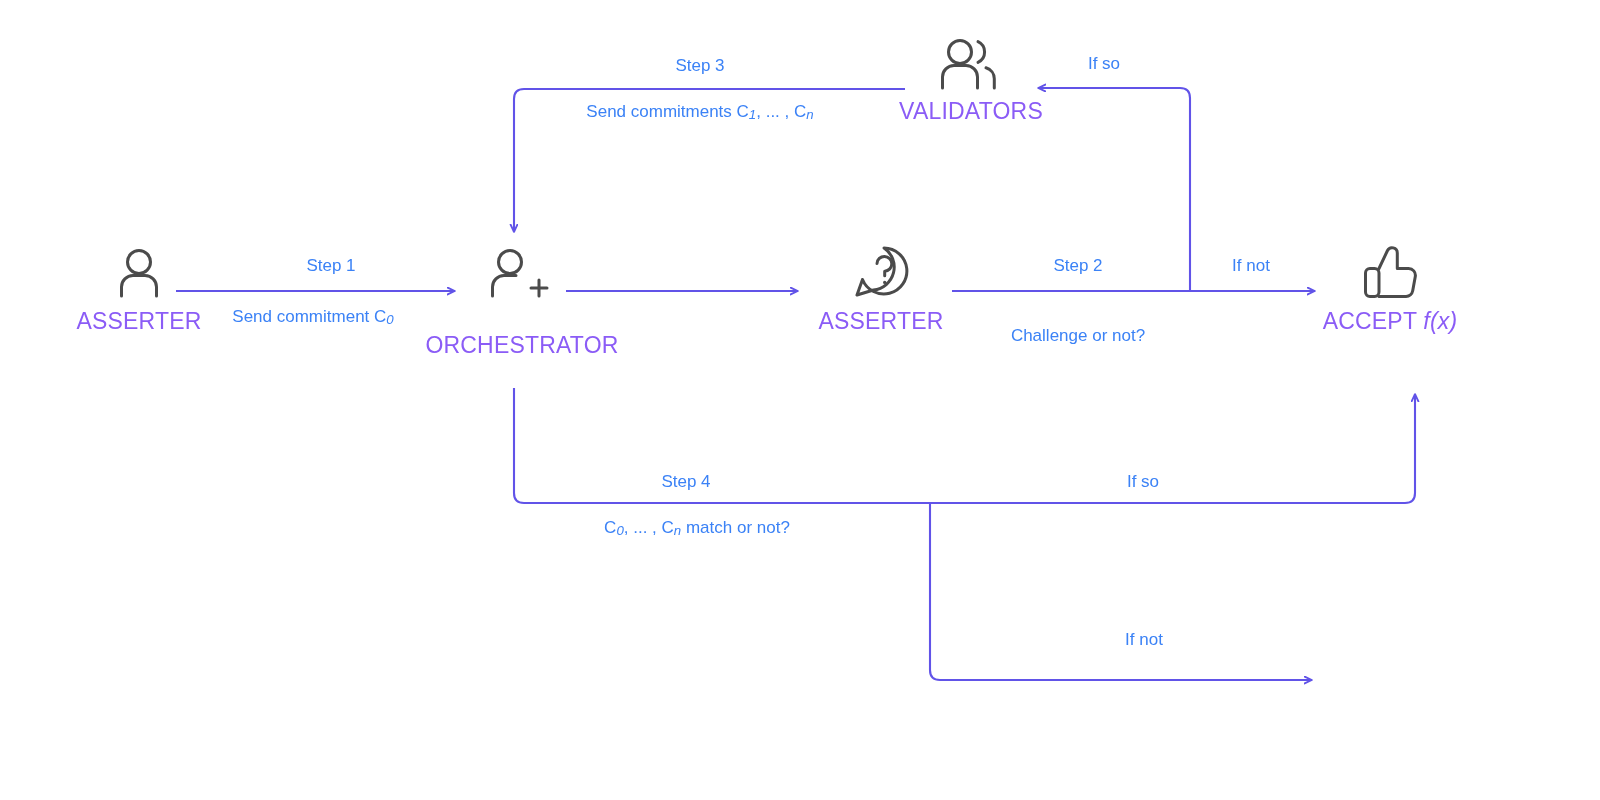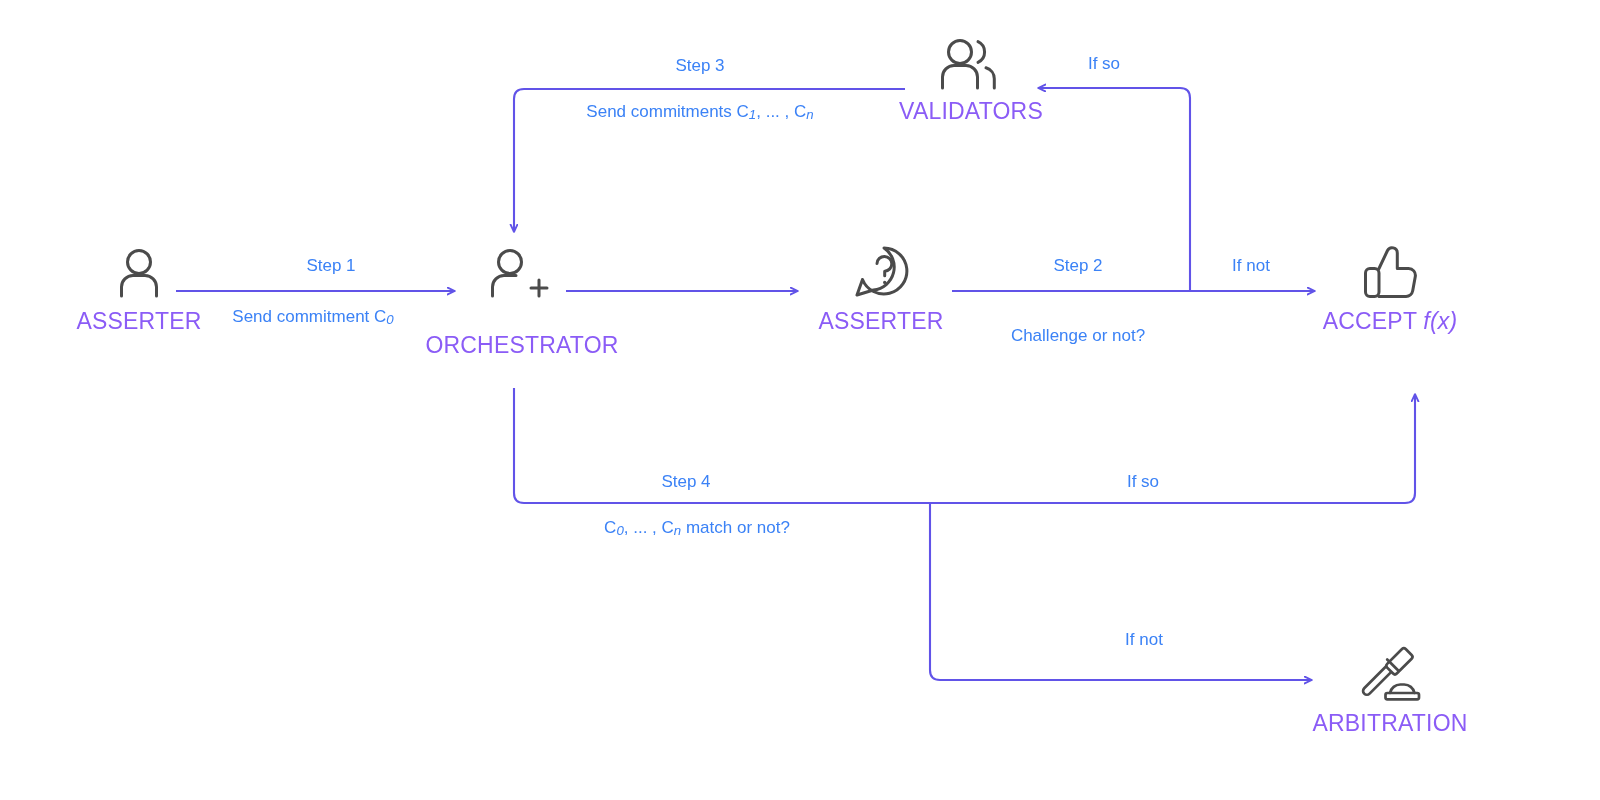--- a/index.html
+++ b/index.html
@@ -147,32 +147,20 @@
   <div class="node" style="left:1390px; top:244px;">
     <span class="node-icon">
       <svg width="62" height="58" viewBox="0 0 62 58" fill="none" stroke="#4b4b4b" stroke-width="3" stroke-linecap="round" stroke-linejoin="round">
         <path d="M20,24.5 L28.5,6.5 a5.2,5.2 0 0 1 9.8,2.4 V24.5 h11.3 a6.8,6.8 0 0 1 6.7,7.9 l-2.6,14.4 a6.8,6.8 0 0 1 -6.7,5.6 H20"></path>
         <rect x="6.5" y="24.5" width="13.5" height="27.9" rx="4.4"></rect>
       </svg>
     </span>
     <span class="node-label"><span>ACCEPT</span> <span class="italic">f(x)</span></span>
   </div>
 
-  <div class="node" style="left:1390px; top:644px;">
-    <span class="node-icon">
-      <svg width="66" height="60" viewBox="0 0 66 60" fill="none" stroke="#4b4b4b" stroke-width="2.7" stroke-linecap="round" stroke-linejoin="round">
-        <rect x="35.6" y="4.2" width="13.6" height="26.2" rx="2.6" transform="rotate(45 42.4 17.3)"></rect>
-        <path d="M30.2,15.5 L41.5,26.8"></path>
-        <path d="M33.8,28.4 L12.6,49.6 a3.8,3.8 0 0 1 -5.4,-5.4 L28.4,23"></path>
-        <path d="M33,49 a10.5,10.5 0 0 1 10.5,-8.5 h3.5 A10.5,10.5 0 0 1 57.5,49"></path>
-        <rect x="28.5" y="49" width="33.5" height="6.4" rx="1.8"></rect>
-      </svg>
-    </span>
-    <span class="node-label">ARBITRATION</span>
-  </div>
 
   <div class="edge-label" style="left:316px; top:266px;margin-left:15px;">Step 1</div>
 
   <div class="edge-label" style="left:313px; top:317px;">
     <span>Send commitment C</span><span class="sub">0</span>
   </div>
 
   <div class="edge-label" style="left:700px; top:66px;">Step 3</div>
 
   <div class="edge-label" style="left:700px; top:112px;">

